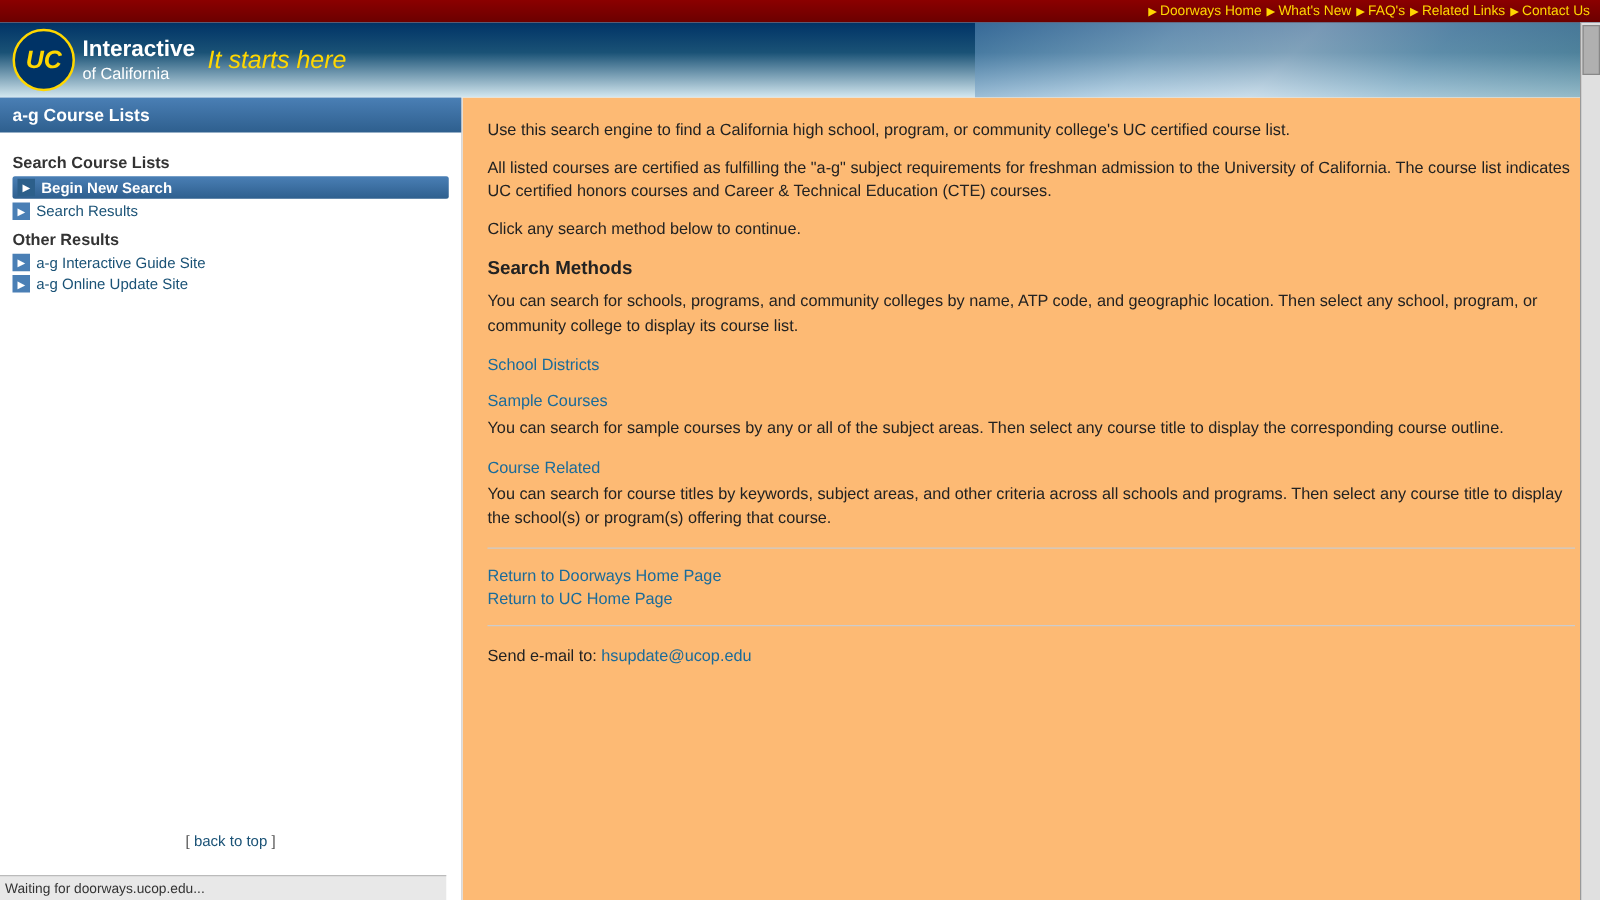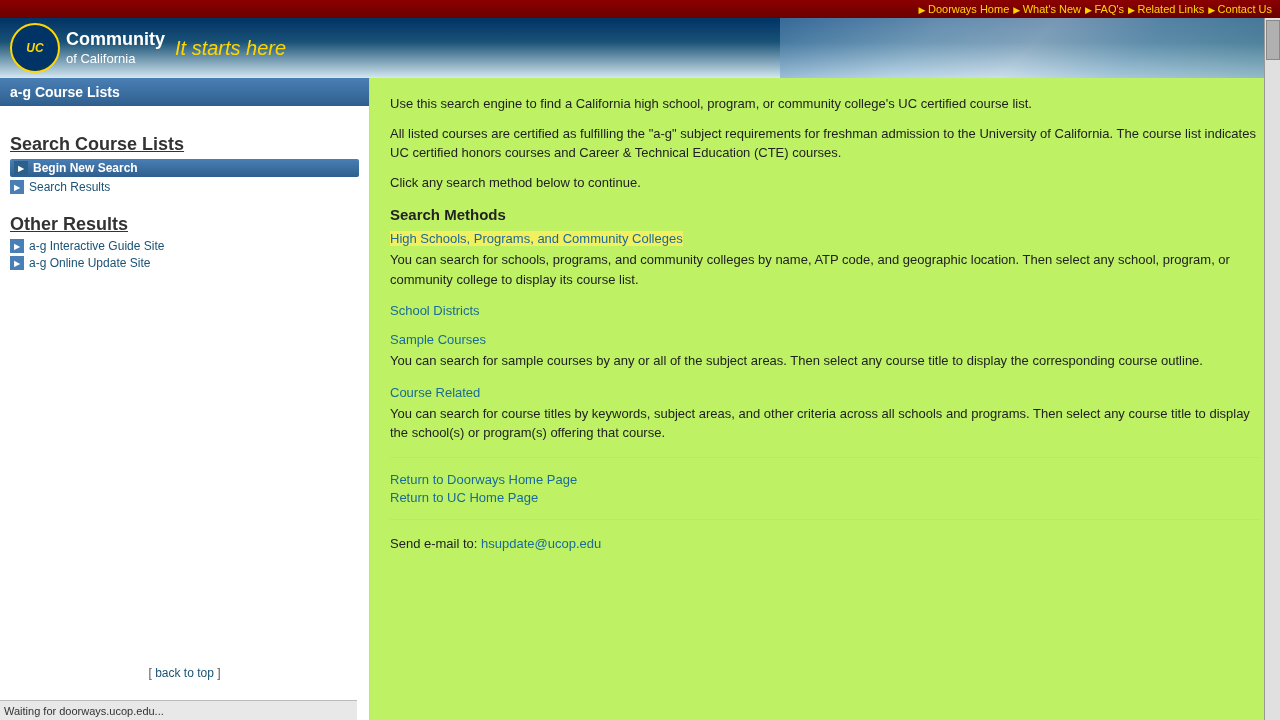--- a/index.html
+++ b/index.html
@@ -46,21 +46,21 @@
     .uc-circle {
       width: 50px;
       height: 50px;
       background: #003366;
       border: 2px solid #ffd700;
       border-radius: 50%;
       display: flex;
       align-items: center;
       justify-content: center;
       color: #ffd700;
-      font-size: 12px;
+      font-size: 20px;
       font-weight: bold;
       font-style: italic;
       margin-right: 6px;
       flex-shrink: 0;
     }
     .uc-text {
       color: #fff;
       font-size: 13px;
       line-height: 1.3;
     }
@@ -120,26 +120,25 @@
       background: linear-gradient(to bottom, #4a7fb5, #2e5f8e);
       color: #fff;
       padding: 6px 10px;
       font-size: 14px;
       font-weight: bold;
     }
     #sidebar-content {
       padding: 8px 10px;
     }
     .sidebar-section-title {
-      font-size: 18px;
+      font-size: 13px;
       font-weight: bold;
       color: #333;
-      margin-top: 20px;
+      margin-top: 8px;
       margin-bottom: 4px;
-      text-decoration: underline;
     }
     .sidebar-item {
       display: flex;
       align-items: center;
       margin-bottom: 3px;
       cursor: pointer;
     }
     .sidebar-item .bullet {
       width: 14px;
       height: 14px;
@@ -190,21 +189,21 @@
       padding-left: 4px;
       font-size: 11px;
       color: #333;
     }
 
     
     #main-content {
       flex: 1;
       padding: 16px 20px;
       overflow-y: auto;
-      background: #bef264;
+      background: #fdba74;
     }
     #main-content p { margin-bottom: 10px; line-height: 1.5; color: #222; font-size: 13px; }
     #main-content h2 {
       font-size: 15px;
       font-weight: bold;
       color: #222;
       margin: 14px 0 8px 0;
     }
     .search-method-link {
       color: #1a6b9a;
@@ -241,21 +240,21 @@
   <a>Related Links</a>
   <a>Contact Us</a>
 </div>
 
 <div id="header">
   <div id="uc-logo">
     <div class="uc-circle">
       <span>UC</span>
     </div>
     <div class="uc-text">
-      <div class="uc-main">Community</div>
+      <div class="uc-main">Interactive</div>
       <div>of California</div>
     </div>
   </div>
   <div class="uc-tagline">It starts here</div>
   <div id="header-bg-img"></div>
 </div>
 
 <div id="scroll-bar">
   <div id="scroll-thumb"></div>
 </div>
@@ -299,21 +298,20 @@
   </div>
 
   <div id="main-content">
     <p>Use this search engine to find a California high school, program, or community college's UC certified course list.</p>
     <p>All listed courses are certified as fulfilling the "a-g" subject requirements for freshman admission to the University of California. The course list indicates UC certified honors courses and Career &amp; Technical Education (CTE) courses.</p>
     <p>Click any search method below to continue.</p>
 
     <h2>Search Methods</h2>
 
     <div class="method-block">
-      <a class="search-method-link highlighted">High Schools, Programs, and Community Colleges</a>
       <p class="method-desc">You can search for schools, programs, and community colleges by name, ATP code, and geographic location. Then select any school, program, or community college to display its course list.</p>
     </div>
 
     <div class="method-block">
       <a class="search-method-link">School Districts</a>
     </div>
 
     <div class="method-block">
       <a class="search-method-link">Sample Courses</a>
       <p class="method-desc">You can search for sample courses by any or all of the subject areas. Then select any course title to display the corresponding course outline.</p>

